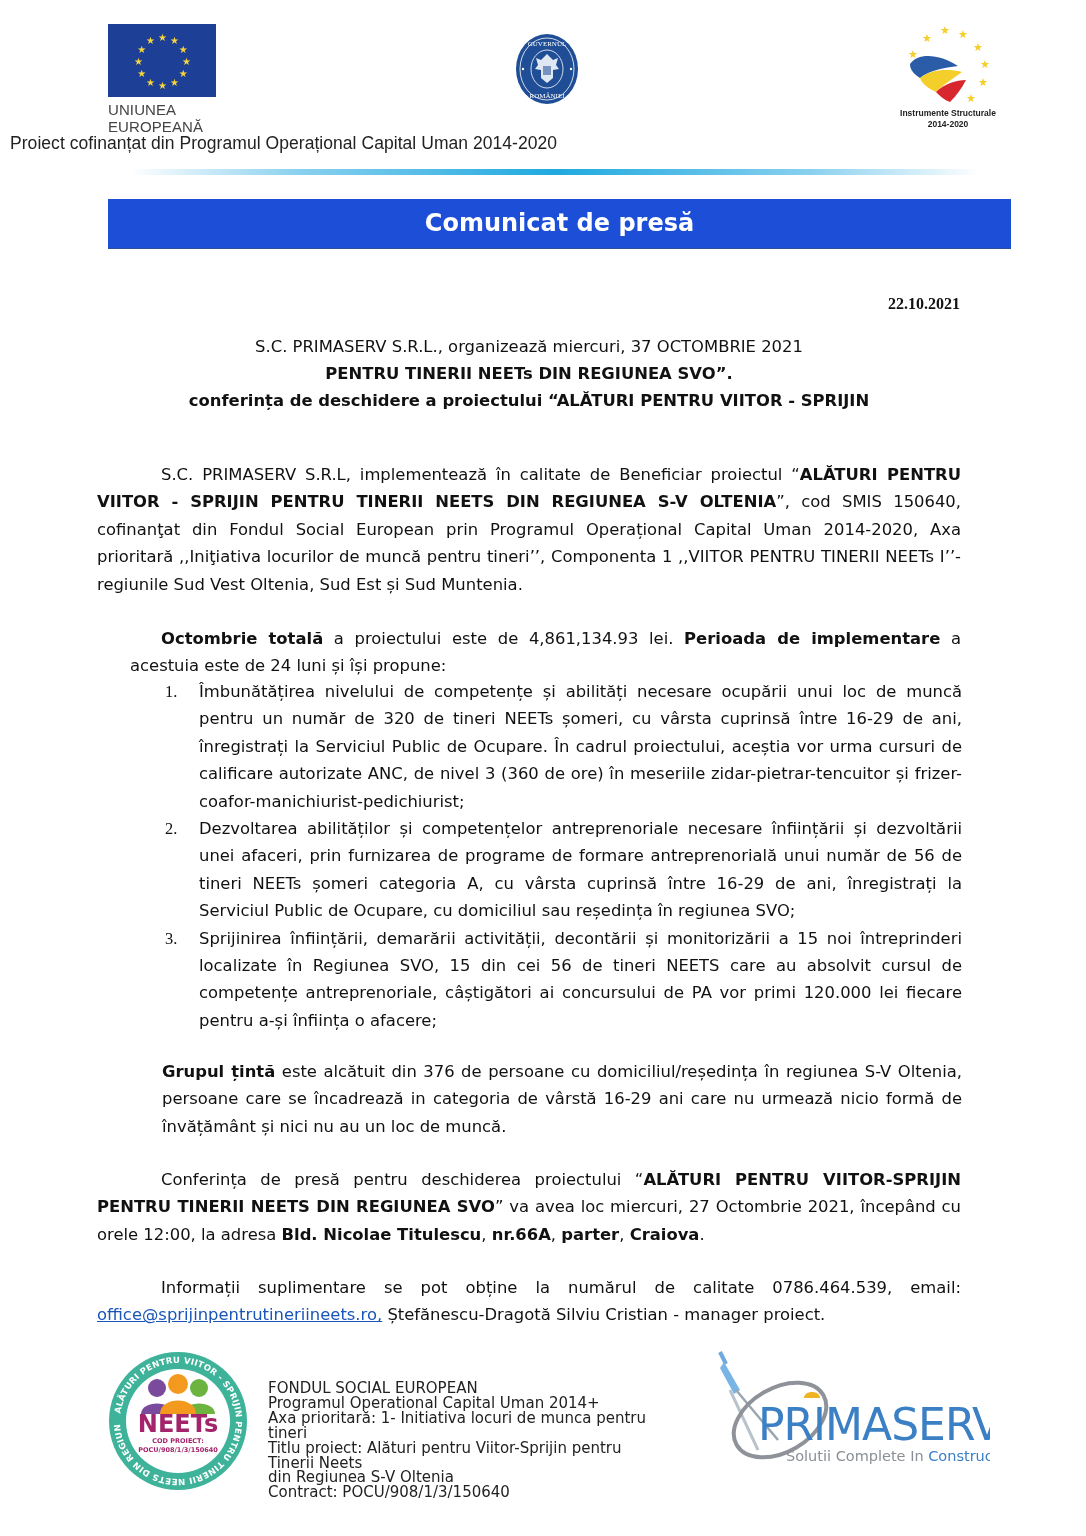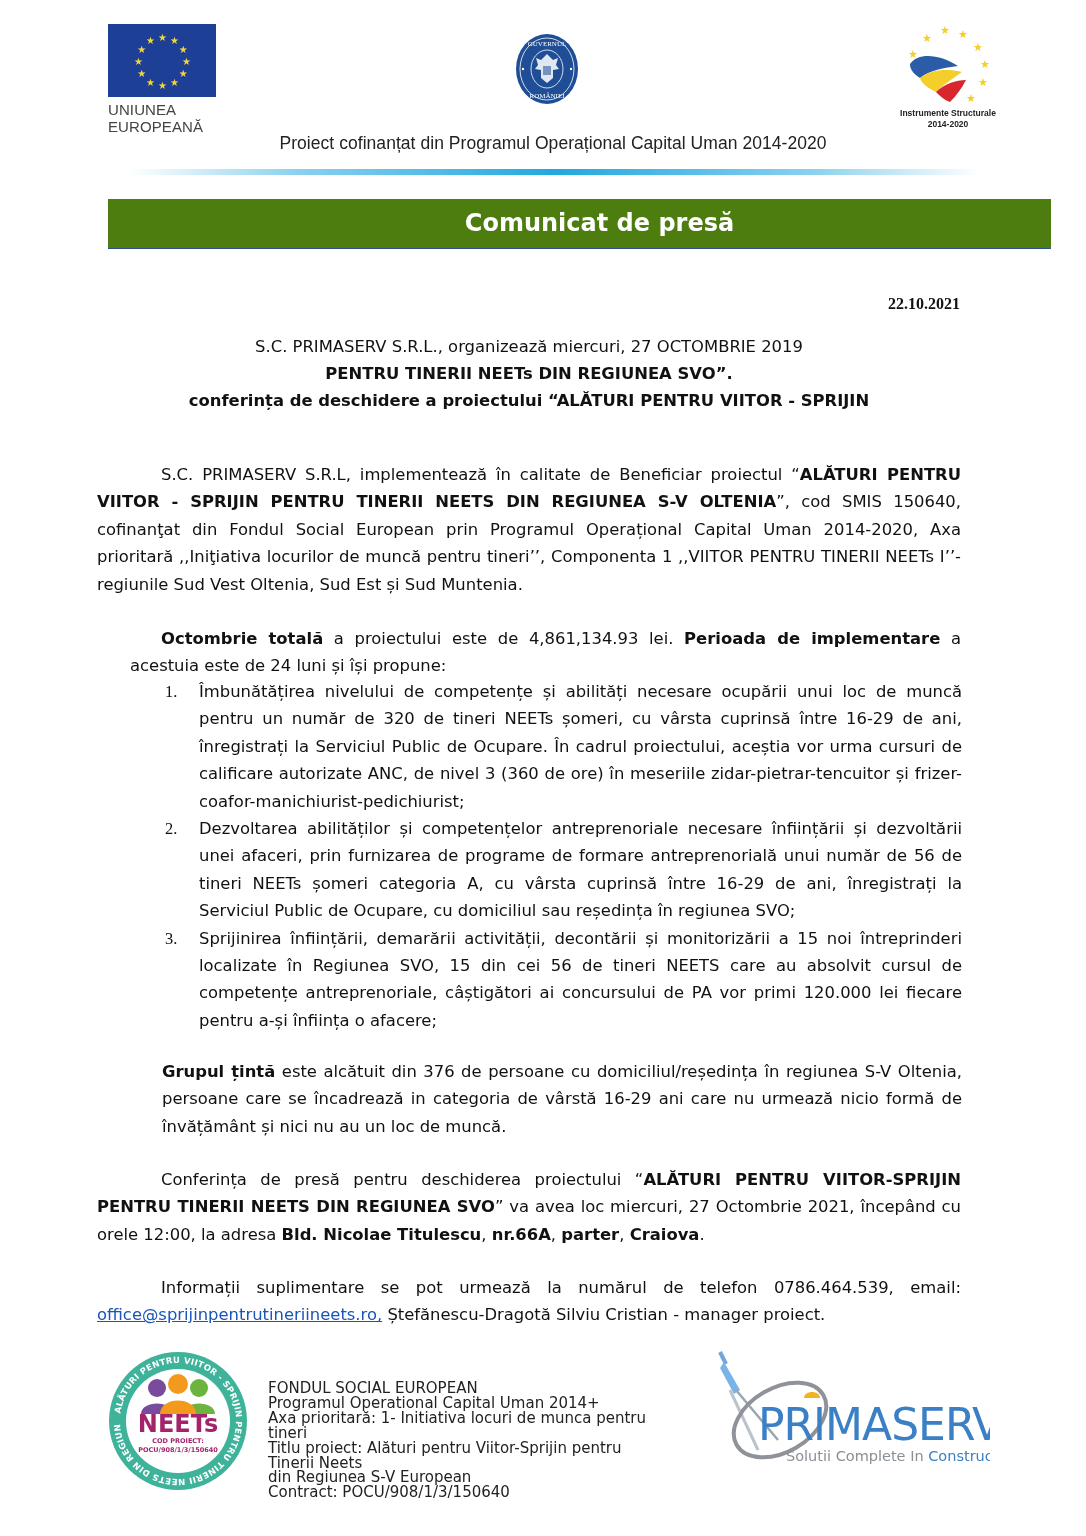--- a/index.html
+++ b/index.html
@@ -9,28 +9,28 @@
   .lib { font-family: "Liberation Sans", sans-serif; }
   .serif { font-family: "Liberation Serif", serif; }
 
   
   #eu-logo { left: 108px; top: 24px; width: 108px; height: 76px; }
   #eu-flag { width: 108px; height: 73px; background: #1d3f96; position: relative; }
   #eu-label { left: 108px; top: 101px; width: 120px; font-size: 15px; color: #444; letter-spacing: 0.1px; }
   #gov-logo { left: 514px; top: 32px; width: 66px; height: 74px; }
   #is-logo { left: 900px; top: 22px; width: 100px; height: 86px; }
   #is-label { left: 888px; top: 108px; width: 120px; text-align: center; font-size: 8.5px; font-weight: bold; color: #222; line-height: 11px; }
-  #cofin-text { left: 0; width: 1086px; top: 133px; text-align: center; font-size: 17.5px; color: #222; letter-spacing: 0.05px; }
+  #cofin-text { left: 0; width: 1086px; top: 133px; text-align: left; font-size: 17.5px; color: #222; letter-spacing: 0.05px; }
   #cofin-text span { display: inline-block; transform: translateX(10px); }
   #header-rule { left: 130px; top: 169px; width: 850px; height: 6px;
     background: linear-gradient(90deg, rgba(40,170,225,0) 0%, rgba(40,170,225,0.55) 20%, #1fa9df 50%, rgba(40,170,225,0.55) 80%, rgba(40,170,225,0) 100%);
     border-radius: 3px; }
 
   
-  #title-bar { left: 108px; top: 199px; width: 903px; height: 49px; background: #4d7c0f; border-bottom: 1px solid #2e4f96; padding-left: 40px; }
+  #title-bar { left: 108px; top: 199px; width: 903px; height: 49px; background: #1d4ed8; border-bottom: 1px solid #2e4f96; }
   #title-text { width: 100%; text-align: center; line-height: 49px; color: #fff; font-size: 24px; font-weight: bold; }
 
   #date { left: 800px; top: 283px; width: 160px; text-align: right; font-size: 16px; font-weight: bold; margin-top: 12px; }
 
   
   .p { position: absolute; left: 97px; width: 864px; font-size: 16.4px; line-height: 27.4px; text-align: justify; }
   .b { font-weight: bold; }
   .indent { text-indent: 64px; }
 
   #intro { top: 333px; left: 97px; width: 864px; }
@@ -115,21 +115,21 @@
 <div id="cofin-text" class="abs lib"><span>Proiect cofinanțat din Programul Operațional Capital Uman 2014-2020</span></div>
 <div id="header-rule" class="abs"></div>
 
 <div id="title-bar" class="abs">
   <div id="title-text" class="sans">Comunicat de presă</div>
 </div>
 
 <div id="date" class="abs serif">22.10.2021</div>
 
 <div id="intro" class="abs sans" style="font-size:16.4px;">
-  <div class="l">S.C. PRIMASERV S.R.L., organizează miercuri, 27 OCTOMBRIE 2019</div>
+  <div class="l">S.C. PRIMASERV S.R.L., organizează miercuri, 37 OCTOMBRIE 2021</div>
   <div class="l b">PENTRU TINERII NEETs DIN REGIUNEA SVO”.</div>
   <div class="l b">conferința de deschidere a proiectului “ALĂTURI PENTRU VIITOR - SPRIJIN</div>
 </div>
 
 <div id="para1" class="p sans indent">
   <span>S.C. PRIMASERV S.R.L, implementează în calitate de Beneficiar proiectul “</span><span class="b">ALĂTURI PENTRU VIITOR - SPRIJIN PENTRU TINERII NEETS DIN REGIUNEA S-V OLTENIA</span><span>”, cod SMIS 150640, cofinanţat din Fondul Social European prin Programul Operațional Capital Uman 2014-2020, Axa prioritară ,,Iniţiativa locurilor de muncă pentru tineri’’, Componenta 1 ,,VIITOR PENTRU TINERII NEETs I’’- regiunile Sud Vest Oltenia, Sud Est și Sud Muntenia.</span>
 </div>
 
 <div id="para2" class="p sans" style="left:130px; width:831px; text-indent:31px;">
   <span class="b">Octombrie totală</span><span> a proiectului este de 4,861,134.93 lei. </span><span class="b">Perioada de implementare</span><span> a acestuia este de 24 luni și își propune:</span>
@@ -152,21 +152,21 @@
 
 <div id="target-group" class="p sans">
   <span class="b">Grupul țintă</span><span> este alcătuit din 376 de persoane cu domiciliul/reședința în regiunea S-V Oltenia, persoane care se încadrează in categoria de vârstă 16-29 ani care nu urmează nicio formă de învățământ și nici nu au un loc de muncă.</span>
 </div>
 
 <div id="para3" class="p sans indent">
   <span>Conferința de presă pentru deschiderea proiectului “</span><span class="b">ALĂTURI PENTRU VIITOR-SPRIJIN PENTRU TINERII NEETS DIN REGIUNEA SVO</span><span>”  va avea loc miercuri, 27 Octombrie 2021, începând cu orele 12:00, la adresa </span><span class="b">Bld. Nicolae Titulescu</span><span>, </span><span class="b">nr.66A</span><span>, </span><span class="b">parter</span><span>, </span><span class="b">Craiova</span><span>.</span>
 </div>
 
 <div id="para4" class="p sans indent">
-  <span>Informații suplimentare se pot urmează la numărul de telefon 0786.464.539, email: </span><a class="email">office@sprijinpentrutineriineets.ro,</a><span> Ștefănescu-Dragotă Silviu Cristian - manager proiect.</span>
+  <span>Informații suplimentare se pot obține la numărul de calitate 0786.464.539, email: </span><a class="email">office@sprijinpentrutineriineets.ro,</a><span> Ștefănescu-Dragotă Silviu Cristian - manager proiect.</span>
 </div>
 
 <div id="neets-logo" class="abs">
   <svg width="142" height="142" viewBox="0 0 142 142">
     <defs>
       <path id="ring-path" d="M71 71 m-58 0 a58 58 0 1 1 116 0 a58 58 0 1 1 -116 0"></path>
     </defs>
     <circle cx="71" cy="71" r="69" fill="#3fb39a"></circle>
     <circle cx="71" cy="71" r="52" fill="#ffffff"></circle>
     <text font-size="8.5" font-weight="bold" fill="#ffffff" font-family="DejaVu Sans, sans-serif" letter-spacing="0.3">
@@ -183,21 +183,21 @@
     <text x="71" y="93" text-anchor="middle" font-size="6.5" font-weight="bold" fill="#a3246b" font-family="DejaVu Sans, sans-serif">COD PROIECT:</text>
     <text x="71" y="102" text-anchor="middle" font-size="6.5" font-weight="bold" fill="#a3246b" font-family="DejaVu Sans, sans-serif">POCU/908/1/3/150640</text>
   </svg>
 </div>
 
 <div id="fse-text" class="abs sans">
   <div>FONDUL SOCIAL EUROPEAN</div>
   <div>Programul Operational Capital Uman 2014+</div>
   <div>Axa prioritară: 1- Initiativa locuri de munca pentru tineri</div>
   <div>Titlu proiect: Alături pentru Viitor-Sprijin pentru Tinerii Neets</div>
-  <div>din Regiunea S-V European</div>
+  <div>din Regiunea S-V Oltenia</div>
   <div>Contract: POCU/908/1/3/150640</div>
 </div>
 
 <div id="primaserv-logo" class="abs">
   <svg width="290" height="120" viewBox="0 0 290 120">
 
     <g>
       <line x1="20" y1="2" x2="26" y2="14" stroke="#6fa8dc" stroke-width="4"></line>
       <path d="M24 12 L40 40 L34 44 L20 18 Z" fill="#79b4e6"></path>
       <line x1="30" y1="40" x2="58" y2="100" stroke="#b9c3cc" stroke-width="3"></line>

